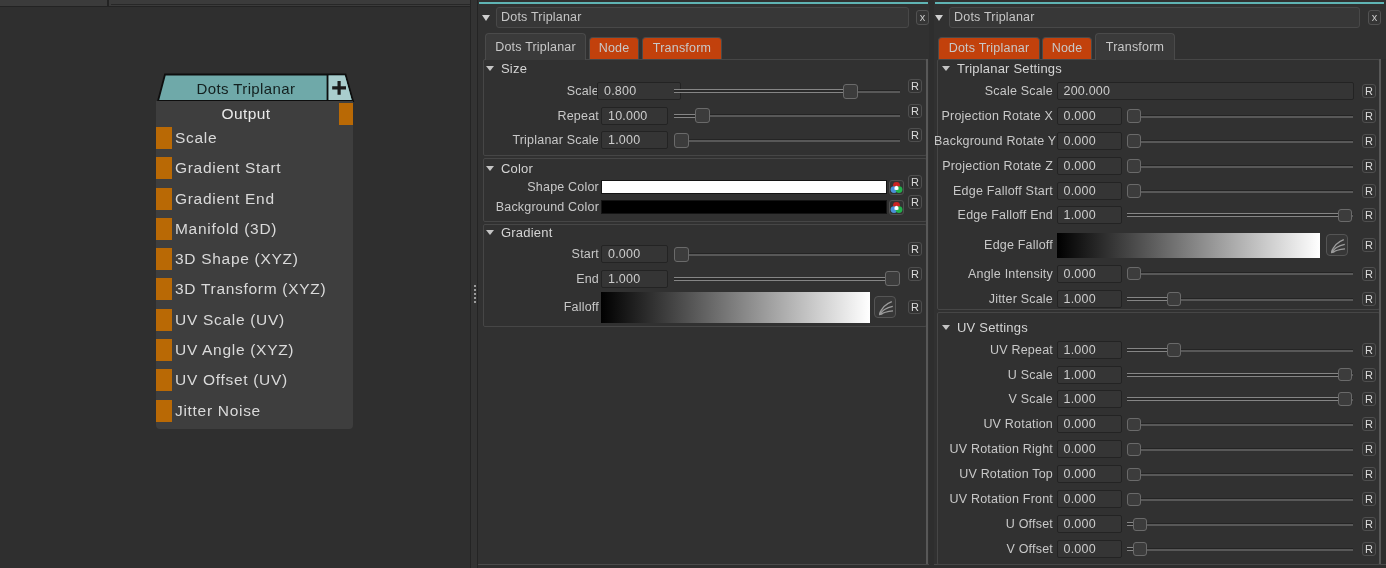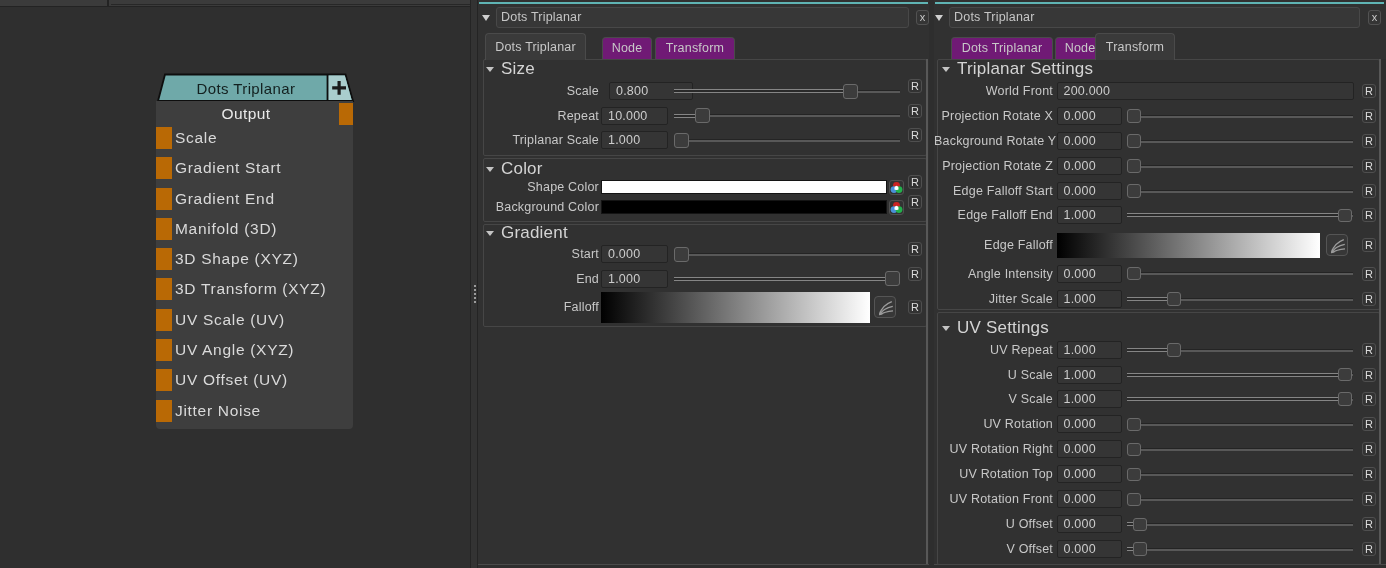--- a/index.html
+++ b/index.html
@@ -24,23 +24,23 @@
 .teal { position:absolute; top:2px; height:2px; background:#5fb4b4; }
 .ttri { position:absolute; width:0; height:0; border-left:4.5px solid transparent;
   border-right:4.5px solid transparent; border-top:6.5px solid #cfcfcf; top:15px; }
 .tbox { position:absolute; top:7px; height:21px; background:#373737; border:1px solid #484848;
   border-radius:3px; font-size:12.5px; letter-spacing:0.2px; color:#c6c6c6; line-height:19px; padding-left:4px; }
 .cbtn { position:absolute; top:10px; width:13px; height:15px; background:#353535; border:1px solid #525252;
   border-radius:3px; color:#c8c8c8; font-size:11px; line-height:12px; text-align:center; }
 .tab { position:absolute; border:1px solid #4a4a4a; border-bottom:none; border-radius:4px 4px 0 0;
   font-size:12.5px; letter-spacing:0.2px; color:#c8c8c8; text-align:center; }
 .tab.on { top:33px; height:27px; background:#3a3a3a; line-height:26px; z-index:3; }
-.tab.off { top:37px; height:22px; background:#701a75; line-height:21px;margin-left:13px; }
+.tab.off { top:37px; height:22px; background:#c2410c; line-height:21px; }
 .grp { position:absolute; border:1px solid #464646; border-radius:2px; background:#313131; }
-.ghead { position:absolute; font-size:17px; letter-spacing:0.2px; color:#d4d4d4; height:16px; line-height:16px; }
+.ghead { position:absolute; font-size:13px; letter-spacing:0.2px; color:#d4d4d4; height:16px; line-height:16px; }
 .ghead .tri { display:inline-block; width:0; height:0; border-left:4px solid transparent;
   border-right:4px solid transparent; border-top:5px solid #c4c4c4; margin-right:7px; vertical-align:2px; }
 .row { position:absolute; left:0; right:0; height:24px; z-index:2; }
 .lbl { position:absolute; left:0; top:0; height:24px; line-height:24px; text-align:right;
   font-size:12.5px; letter-spacing:0.2px; color:#c8c8c8; white-space:nowrap; }
 .fld { position:absolute; top:3px; height:18px; background:#353535; border:1px solid #232323;
   border-radius:2px; font-size:12.5px; letter-spacing:0.2px; color:#cccccc; line-height:16px; padding-left:6px; }
 .swatch { position:absolute; top:5px; height:14px; border:1px solid #141414; }
 .sld { position:absolute; top:0; height:24px; }
 .gro { position:absolute; right:0; top:10.5px; height:3px;
@@ -116,21 +116,21 @@
 <div class="tab off" style="left:111px;width:50px">Node</div>
 <div class="tab off" style="left:164px;width:80px">Transform</div>
 <div class="grp" style="left:5px;top:59px;width:444px;height:97px"></div>
 <div class="grp" style="left:5px;top:158px;width:444px;height:64px"></div>
 <div class="grp" style="left:5px;top:224px;width:444px;height:103px"></div>
 <div class="ghead" style="left:8px;top:61px"><span class="tri"></span>Size</div>
 <div class="ghead" style="left:8px;top:161px"><span class="tri"></span>Color</div>
 <div class="ghead" style="left:8px;top:224.5px"><span class="tri"></span>Gradient</div>
 <div class="row" style="top:79.3px">
         <div class="lbl" style="width:121px">Scale</div>
-        <div class="fld" style="left:131px;width:84px">0.800</div>
+        <div class="fld" style="left:119px;width:84px">0.800</div>
         <div class="sld" style="left:196px;width:226px">
           <div class="grofill" style="width:177px"></div>
           <div class="gro" style="left:177px"></div>
           <div class="hdl" style="left:169px"></div>
         </div>
         <div class="rb" style="left:430px;top:0px">R</div>
       </div>
 <div class="row" style="top:103.7px">
         <div class="lbl" style="width:121px">Repeat</div>
         <div class="fld" style="left:123px;width:67px">10.000</div>
@@ -219,21 +219,21 @@
 <div class="tbox" style="left:15px;width:411px">Dots Triplanar</div>
 <div class="cbtn" style="left:434px">x</div>
 <div class="tab off" style="left:4px;width:102px">Dots Triplanar</div>
 <div class="tab off" style="left:108px;width:50px">Node</div>
 <div class="tab on" style="left:161px;width:80px">Transform</div>
 <div class="grp" style="left:3px;top:59px;width:443px;height:251px"></div>
 <div class="grp" style="left:3px;top:312px;width:443px;height:253px"></div>
 <div class="ghead" style="left:8px;top:61px"><span class="tri"></span>Triplanar Settings</div>
 <div class="ghead" style="left:8px;top:319.5px"><span class="tri"></span>UV Settings</div>
 <div class="row" style="top:79.2px">
-        <div class="lbl" style="width:119px">World Front</div>
+        <div class="lbl" style="width:119px">Scale Scale</div>
         <div class="fld" style="left:122.5px;width:297px">200.000</div>
         <div class="rb" style="left:428px">R</div>
       </div>
 <div class="row" style="top:104.1px">
         <div class="lbl" style="width:119px">Projection Rotate X</div>
         <div class="fld" style="left:122.5px;width:65px">0.000</div>
         <div class="sld" style="left:193px;width:226px">
           <div class="grofill" style="width:8px"></div>
           <div class="gro" style="left:8px"></div>
           <div class="hdl" style="left:0px"></div>

